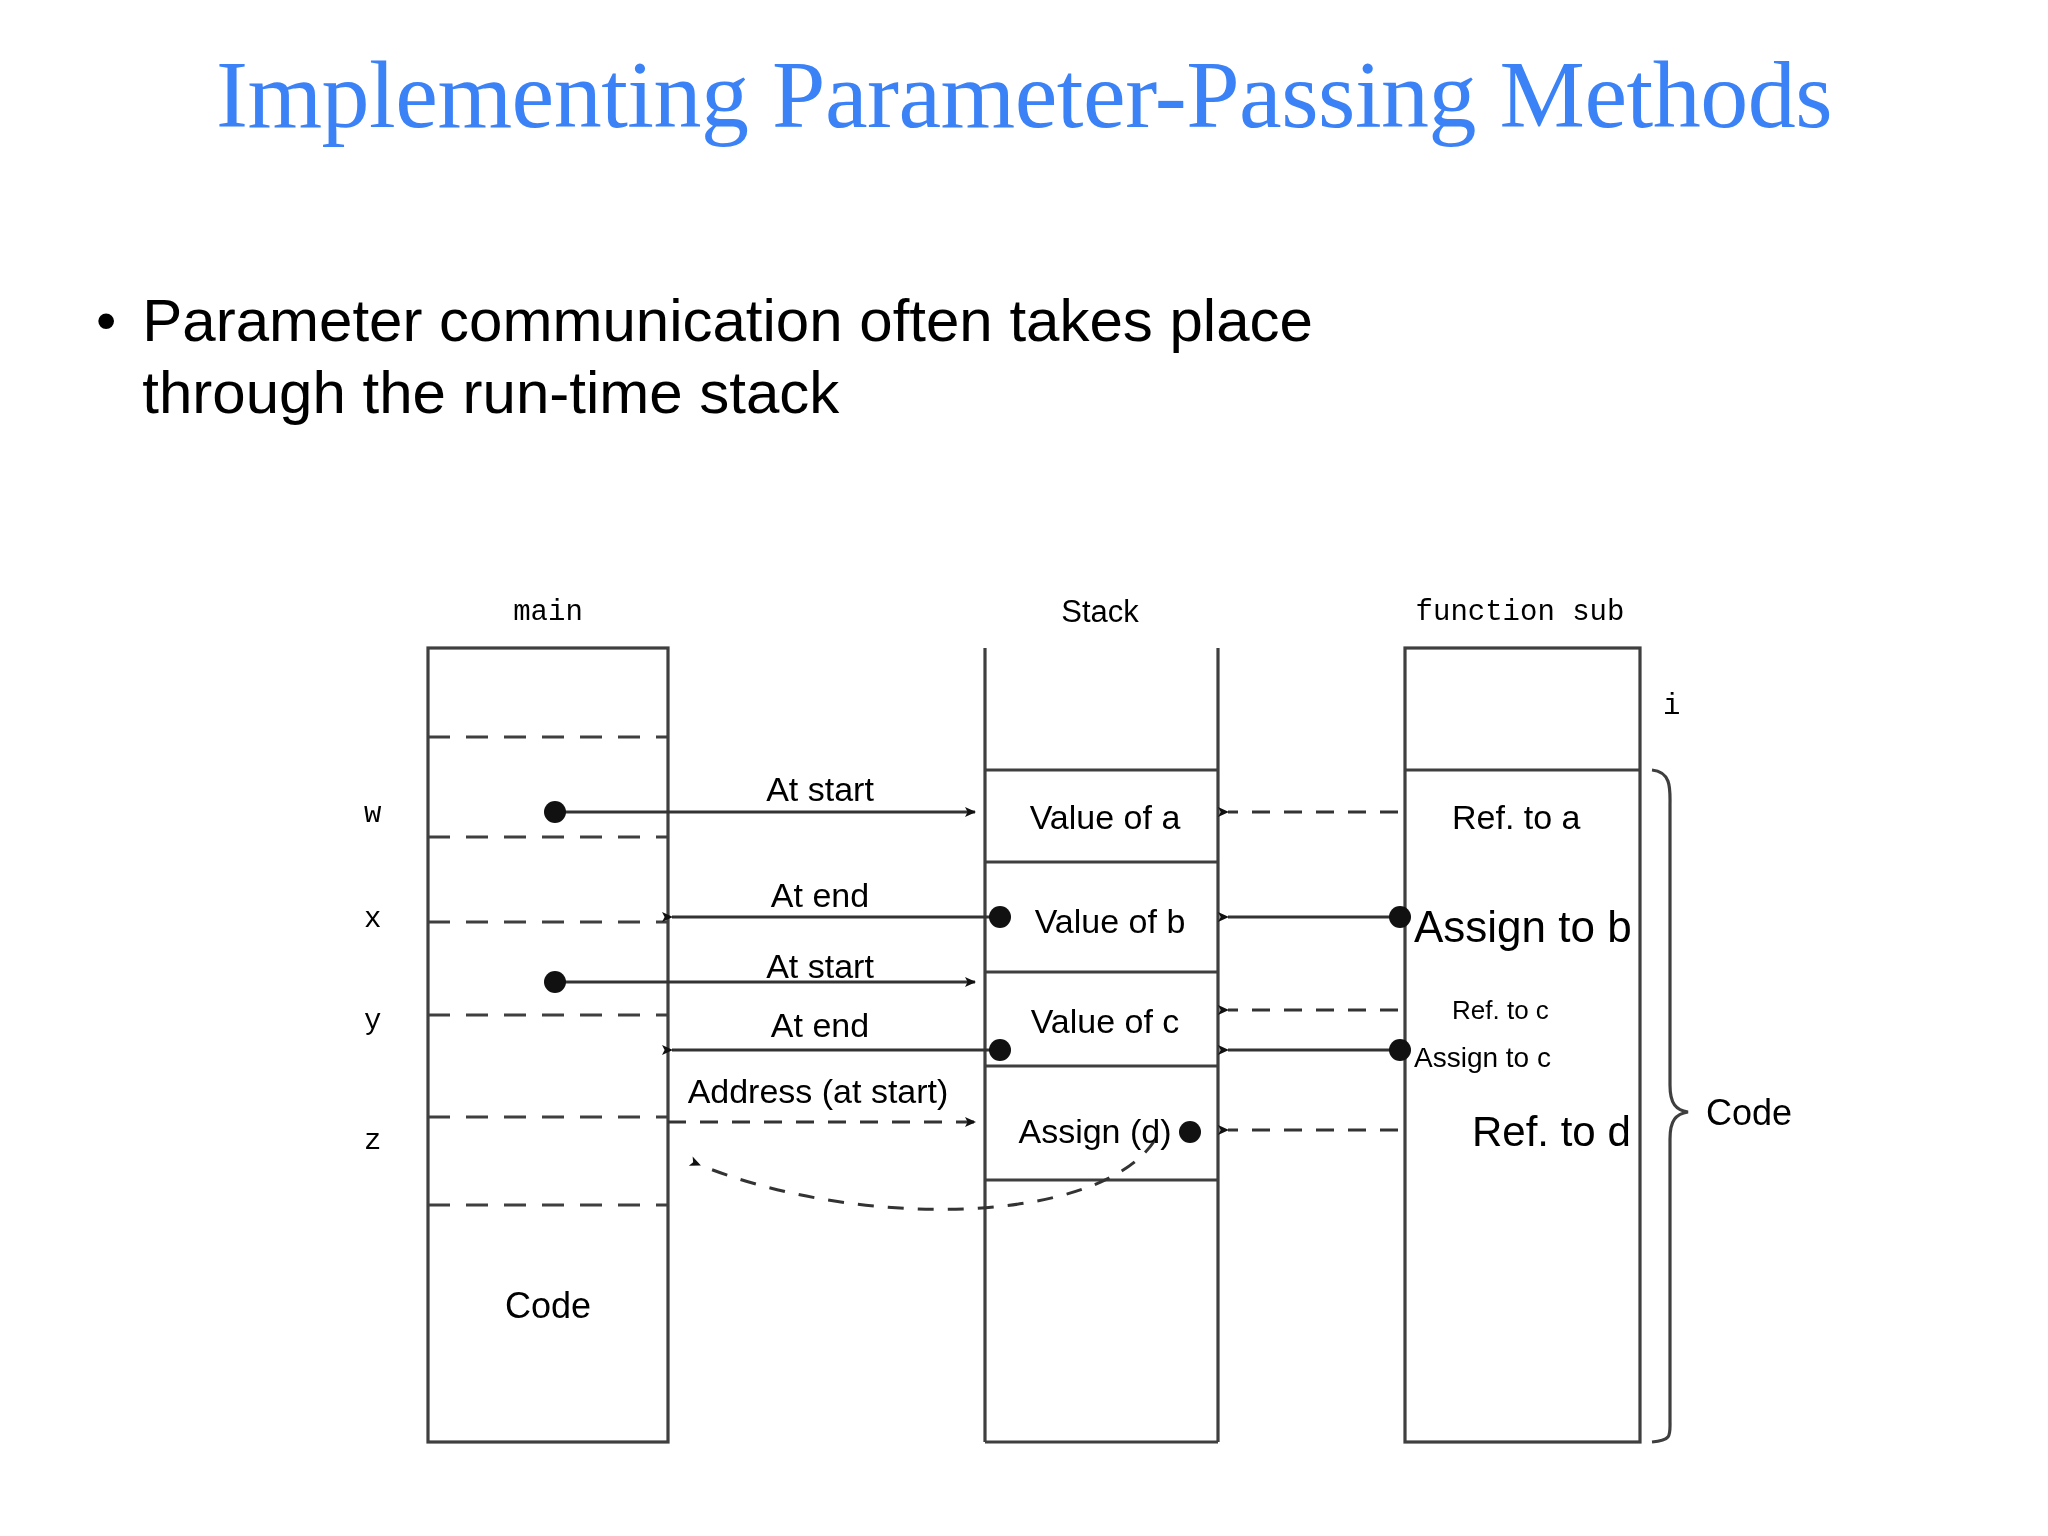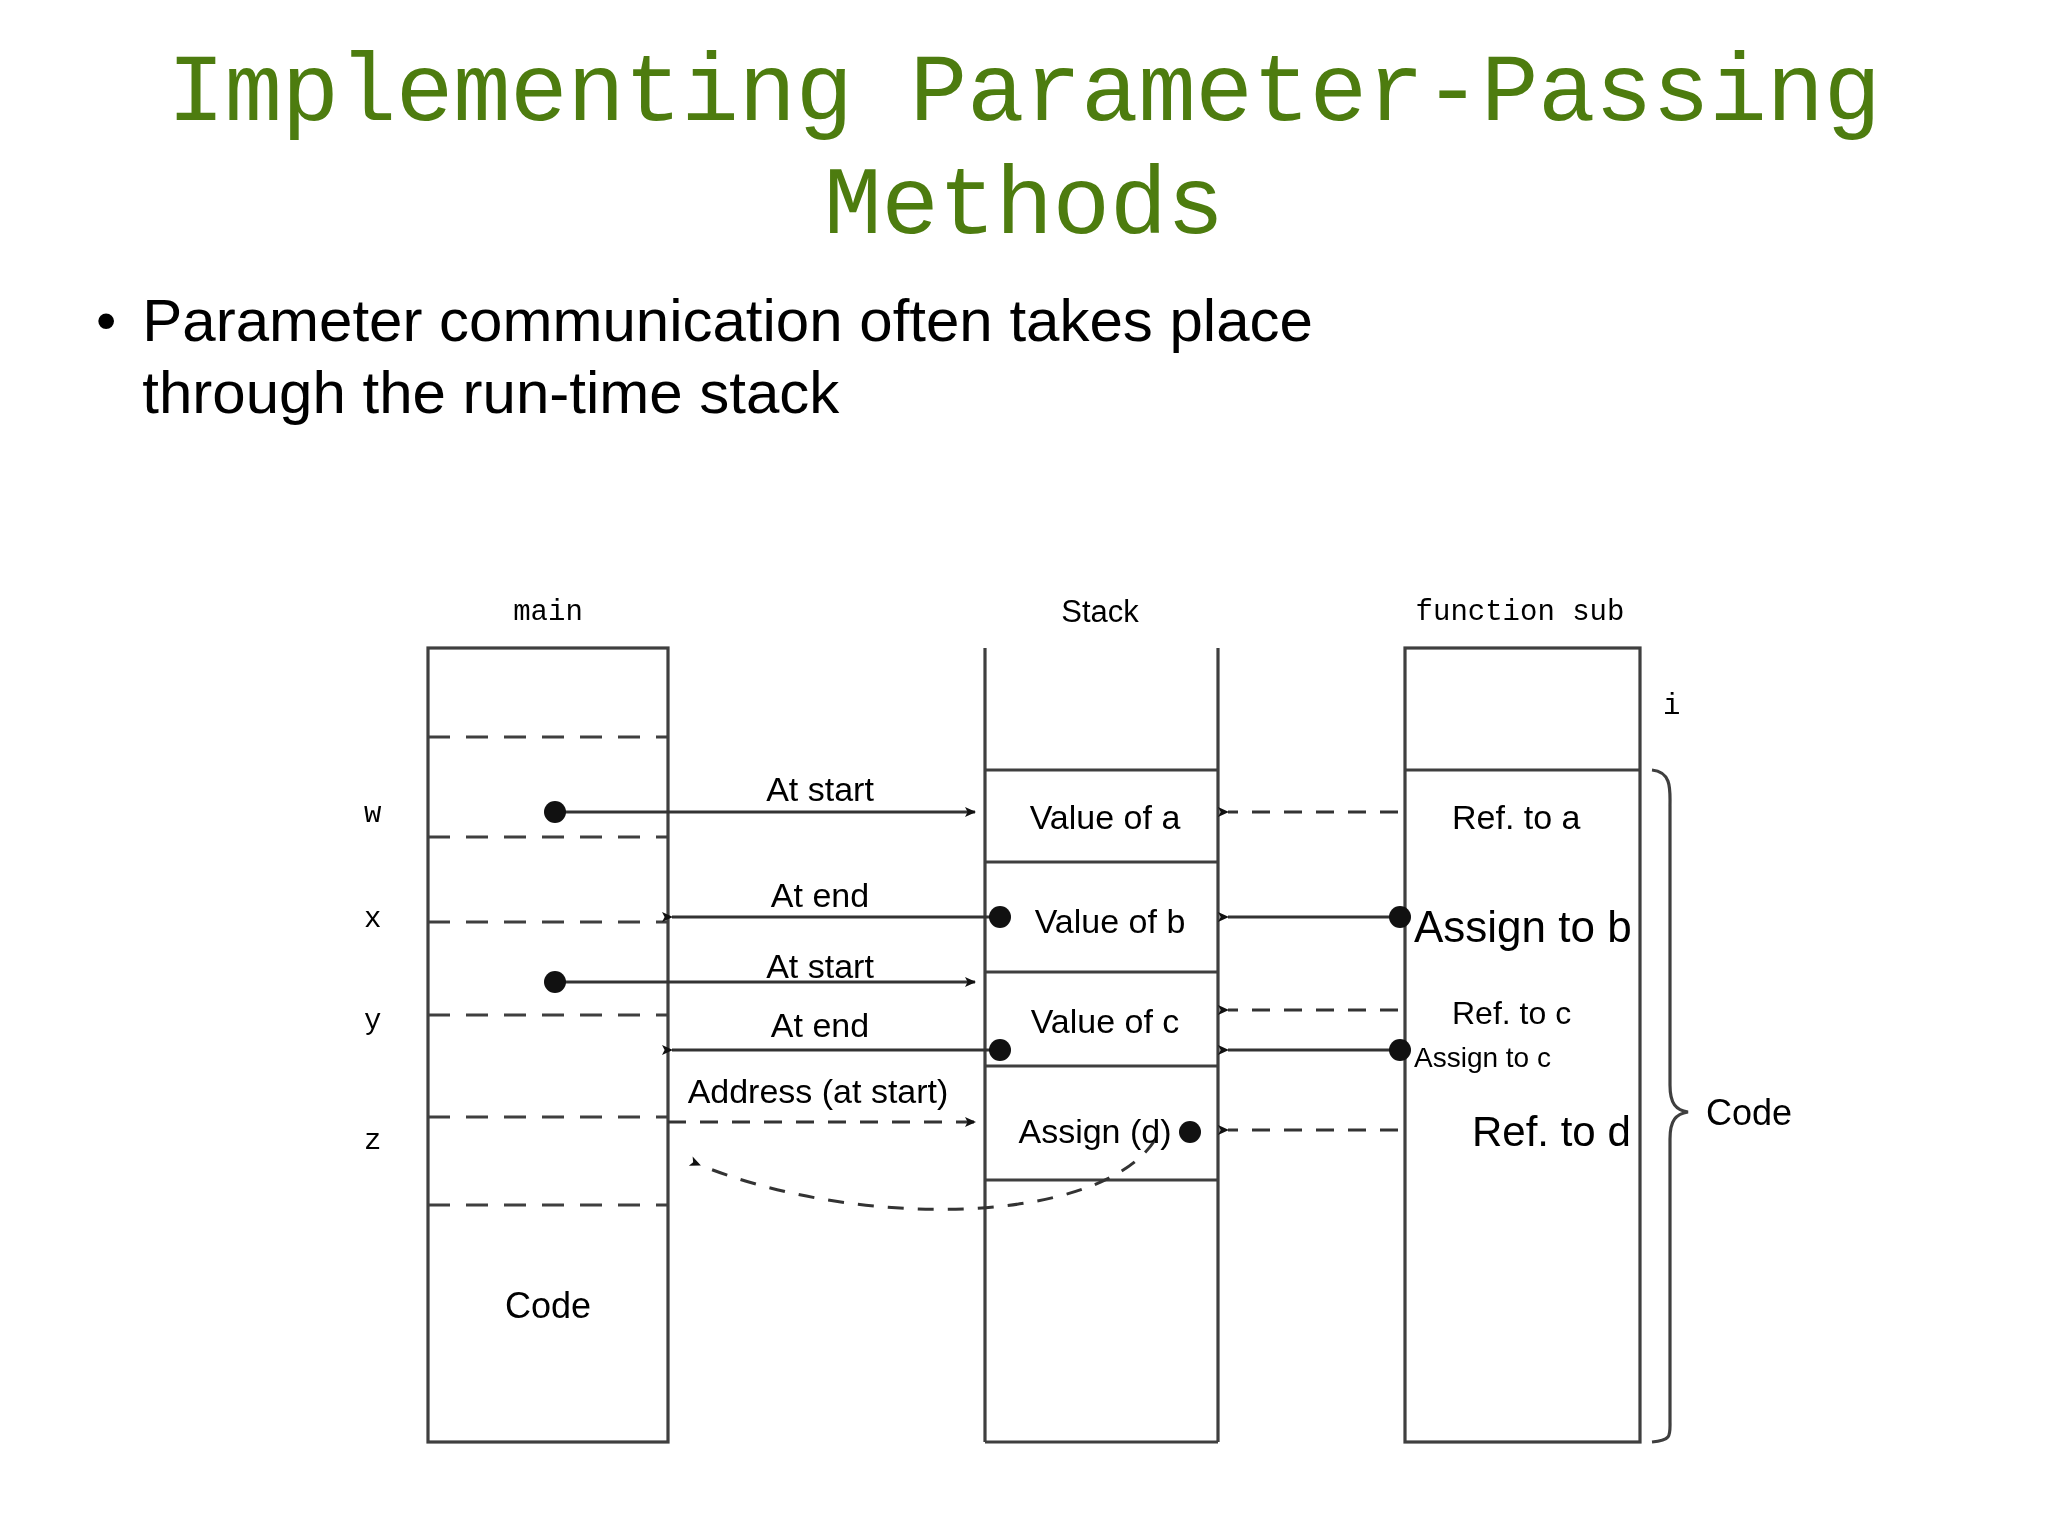--- a/index.html
+++ b/index.html
@@ -3,22 +3,22 @@
 <meta charset="utf-8">
 <style>
   html,body{margin:0;padding:0;background:#ffffff;}
   body{width:2048px;height:1536px;position:relative;overflow:hidden;
        font-family:"Liberation Sans",sans-serif;color:#000;}
 
   
   #slide-title{
     position:absolute; left:0; top:38px; width:2048px;
     text-align:center; font-size:96px; line-height:1.18;
-    font-family:Liberation Mono, monospace; font-weight:400;
-    letter-spacing:-0.5px; color:#4d7c0f;
+    font-family:Liberation Serif, serif; font-weight:400;
+    letter-spacing:-0.5px; color:#3b82f6;
   }
   #bullet-row{
     position:absolute; left:96px; top:285px; width:1420px;
     display:flex; align-items:flex-start; gap:26px;
   }
   #bullet-dot{font-size:58px; line-height:1; padding-top:6px;}
   #bullet-text{font-size:60px; line-height:1.2; font-weight:400;}
 
   
   #figure{position:absolute; left:0; top:0; width:2027px; height:1536px;
@@ -153,20 +153,20 @@
 <div class="fig-label ctr" style="left:820px; top:1006px; font-size:34px;">At end</div>
 <div class="fig-label ctr" style="left:818px; top:1072px; font-size:34px;">Address (at start)</div>
 
 <div class="fig-label ctr" style="left:1105px; top:798px; font-size:34px;">Value of a</div>
 <div class="fig-label ctr" style="left:1110px; top:902px; font-size:34px;">Value of b</div>
 <div class="fig-label ctr" style="left:1105px; top:1002px; font-size:34px;">Value of c</div>
 <div class="fig-label ctr" style="left:1095px; top:1112px; font-size:34px;">Assign (d)</div>
 
 <div class="fig-label" style="left:1452px; top:798px; font-size:34px;text-align:right;">Ref. to a</div>
 <div class="fig-label" style="left:1414px; top:902px; font-size:44px;">Assign to b</div>
-<div class="fig-label" style="left:1452px; top:995px; font-size:32px;">Ref. to c</div>
+<div class="fig-label" style="left:1452px; top:995px; font-size:26px;">Ref. to c</div>
 <div class="fig-label" style="left:1414px; top:1035px; font-size:28px;margin-top:7px;">Assign to c</div>
 <div class="fig-label" style="left:1452px; top:1108px; font-size:42px;margin-left:20px;">Ref. to d</div>
 
 <div class="fig-label mono" style="left:1663px; top:690px;">i</div>
 <div class="fig-label" style="left:1706px; top:1092px; font-size:36px;">Code</div>
 
 </div>
 
 </body></html>

